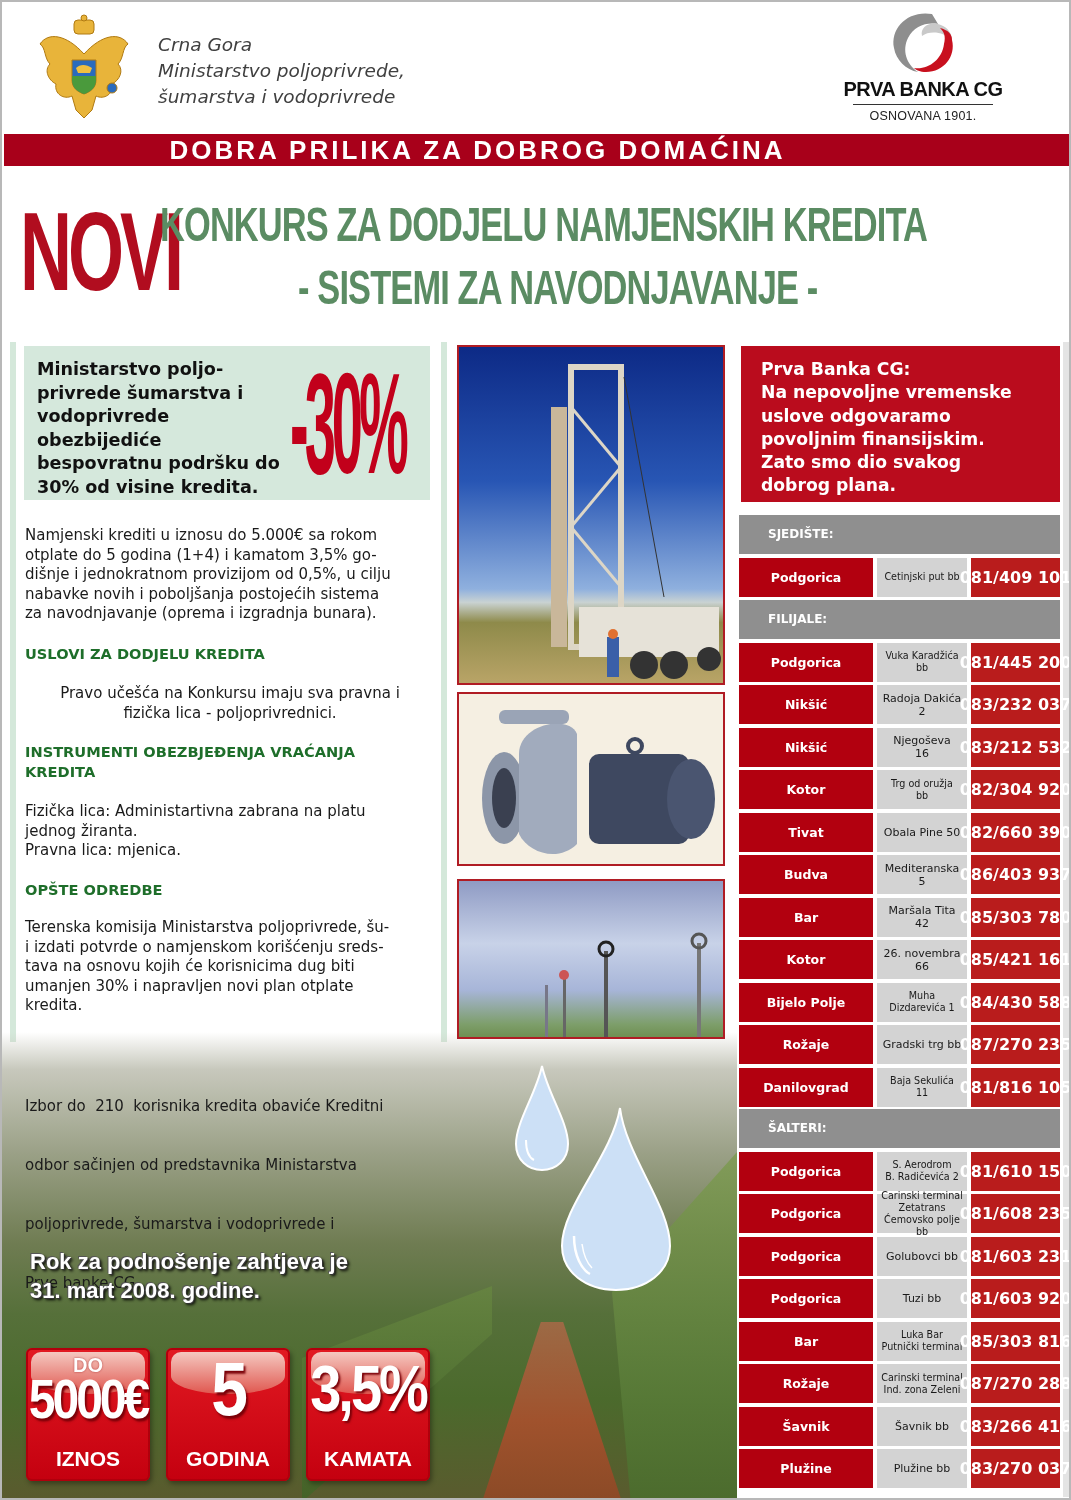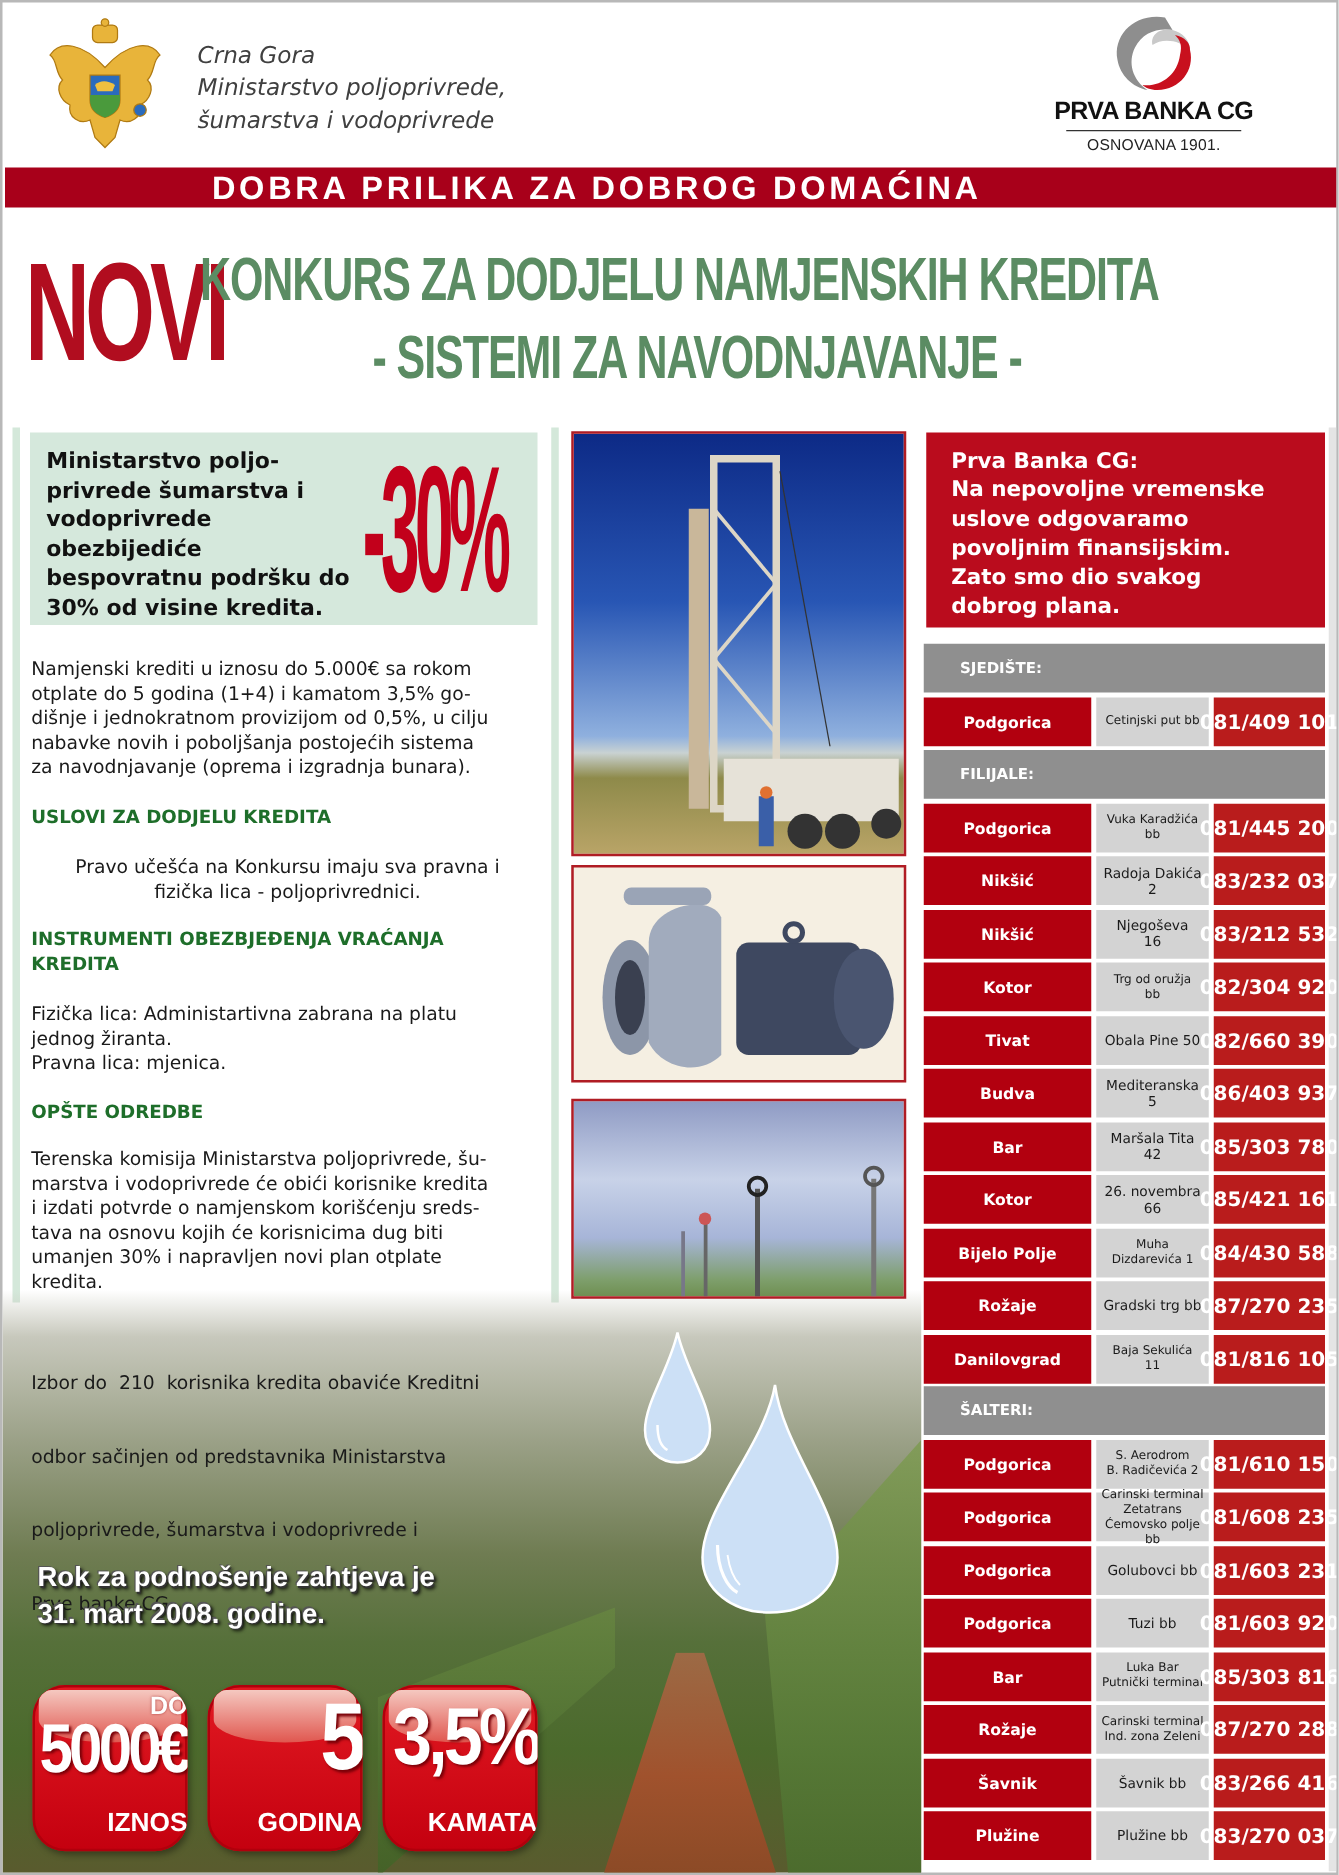--- a/index.html
+++ b/index.html
@@ -40,22 +40,22 @@
   .field-bg { position: absolute; left: 0; top: 1030px; width: 735px; height: 470px;
     background: linear-gradient(180deg, rgba(255,255,255,0) 0%, #c7c8bc 8%, #9aa086 26%, #6f7c52 45%, #56703a 60%, #4b6a2c 78%, #5a5a2e 100%); }
   .field-path { position: absolute; left: 480px; top: 1320px; width: 140px; height: 180px;
     background: linear-gradient(180deg, #9c6a45 0%, #a0522d 55%, #8b4a26 100%); clip-path: polygon(42% 0, 58% 0, 100% 100%, 0 100%); }
   .field-vines-l { position: absolute; left: 300px; top: 1260px; width: 190px; height: 240px; background: linear-gradient(180deg,#6c8a44,#3f6326); clip-path: polygon(100% 10%, 100% 30%, 0 100%, 0 40%); opacity: .8; }
   .field-vines-r { position: absolute; left: 610px; top: 1150px; width: 125px; height: 350px; background: linear-gradient(180deg,#7e9b52,#496e2d); clip-path: polygon(0 40%, 100% 0, 100% 100%, 15% 100%); opacity: .85; }
 
   .deadline { position: absolute; left: 28px; top: 1245px; color: #fff; font-family: "Liberation Sans", sans-serif; font-weight: bold;
     font-size: 22px; line-height: 29px; text-shadow: 1px 1px 0 #333, -1px -1px 0 #555, 2px 2px 3px #000; }
 
-  .badge { position: absolute; top: 1346px; width: 124px; height: 133px; border-radius: 26px; background: linear-gradient(180deg,#e21a22 0%,#c4000f 100%);
-    box-shadow: 0 0 0 2px #b0000c inset, 2px 3px 5px rgba(0,0,0,.35); text-align: right; color: #fff; font-family: "Liberation Sans", sans-serif; overflow: hidden; }
+  .badge { position: absolute; top: 1346px; width: 124px; height: 133px; border-radius: 6px; background: linear-gradient(180deg,#e21a22 0%,#c4000f 100%);
+    box-shadow: 0 0 0 2px #b0000c inset, 2px 3px 5px rgba(0,0,0,.35); text-align: center; color: #fff; font-family: "Liberation Sans", sans-serif; overflow: hidden; }
   .badge::before { content: ""; position: absolute; left: 5px; top: 4px; right: 5px; height: 42px; border-radius: 10px 10px 50% 50% / 10px 10px 18px 18px;
     background: linear-gradient(180deg,#f5c8c0,#e0574f); }
   .badge .top { position: relative; font-weight: bold; font-size: 20px; color: #fff; margin-top: 6px; height: 22px; text-shadow: 0 0 2px #a33; }
   .badge .big { position: relative; font-weight: bold; color: #fff; font-size: 48px; line-height: 48px; letter-spacing: -3px; transform: scaleY(1.15); text-shadow: 2px 2px 2px #7a0008; }
   .badge .lbl { position: absolute; left: 0; right: 0; bottom: 10px; font-weight: bold; font-size: 21px; color: #fff; }
   .badge.b1 { left: 24px; } .badge.b2 { left: 164px; } .badge.b3 { left: 304px; }
   .badge.b2 .big, .badge.b3 .big { font-size: 66px; line-height: 62px; margin-top: 10px; }
   .badge.b3 .big { font-size: 56px; }
   .badge.b2 .top, .badge.b3 .top { height: 0; margin: 0; }
 
@@ -165,21 +165,20 @@
     <div>Fizička lica: Administartivna zabrana na platu</div>
     <div>jednog žiranta.</div>
     <div>Pravna lica: mjenica.</div>
   </div>
 
   <div class="section-head" style="top:878px;">
     <div>OPŠTE ODREDBE</div>
   </div>
   <div class="body-text" style="top:916px;">
     <div>Terenska komisija Ministarstva poljoprivrede, šu-</div>
-    <div>marstva i vodoprivrede će obići korisnike kredita</div>
     <div>i izdati potvrde o namjenskom korišćenju sreds-</div>
     <div>tava na osnovu kojih će korisnicima dug biti</div>
     <div>umanjen 30% i napravljen novi plan otplate</div>
     <div>kredita.</div>
   </div>
 
   <div class="body-text" style="top:1056px; white-space:pre;">
     <div>Izbor do  210  korisnika kredita obaviće Kreditni</div>
     <div>odbor sačinjen od predstavnika Ministarstva</div>
     <div>poljoprivrede, šumarstva i vodoprivrede i</div>

